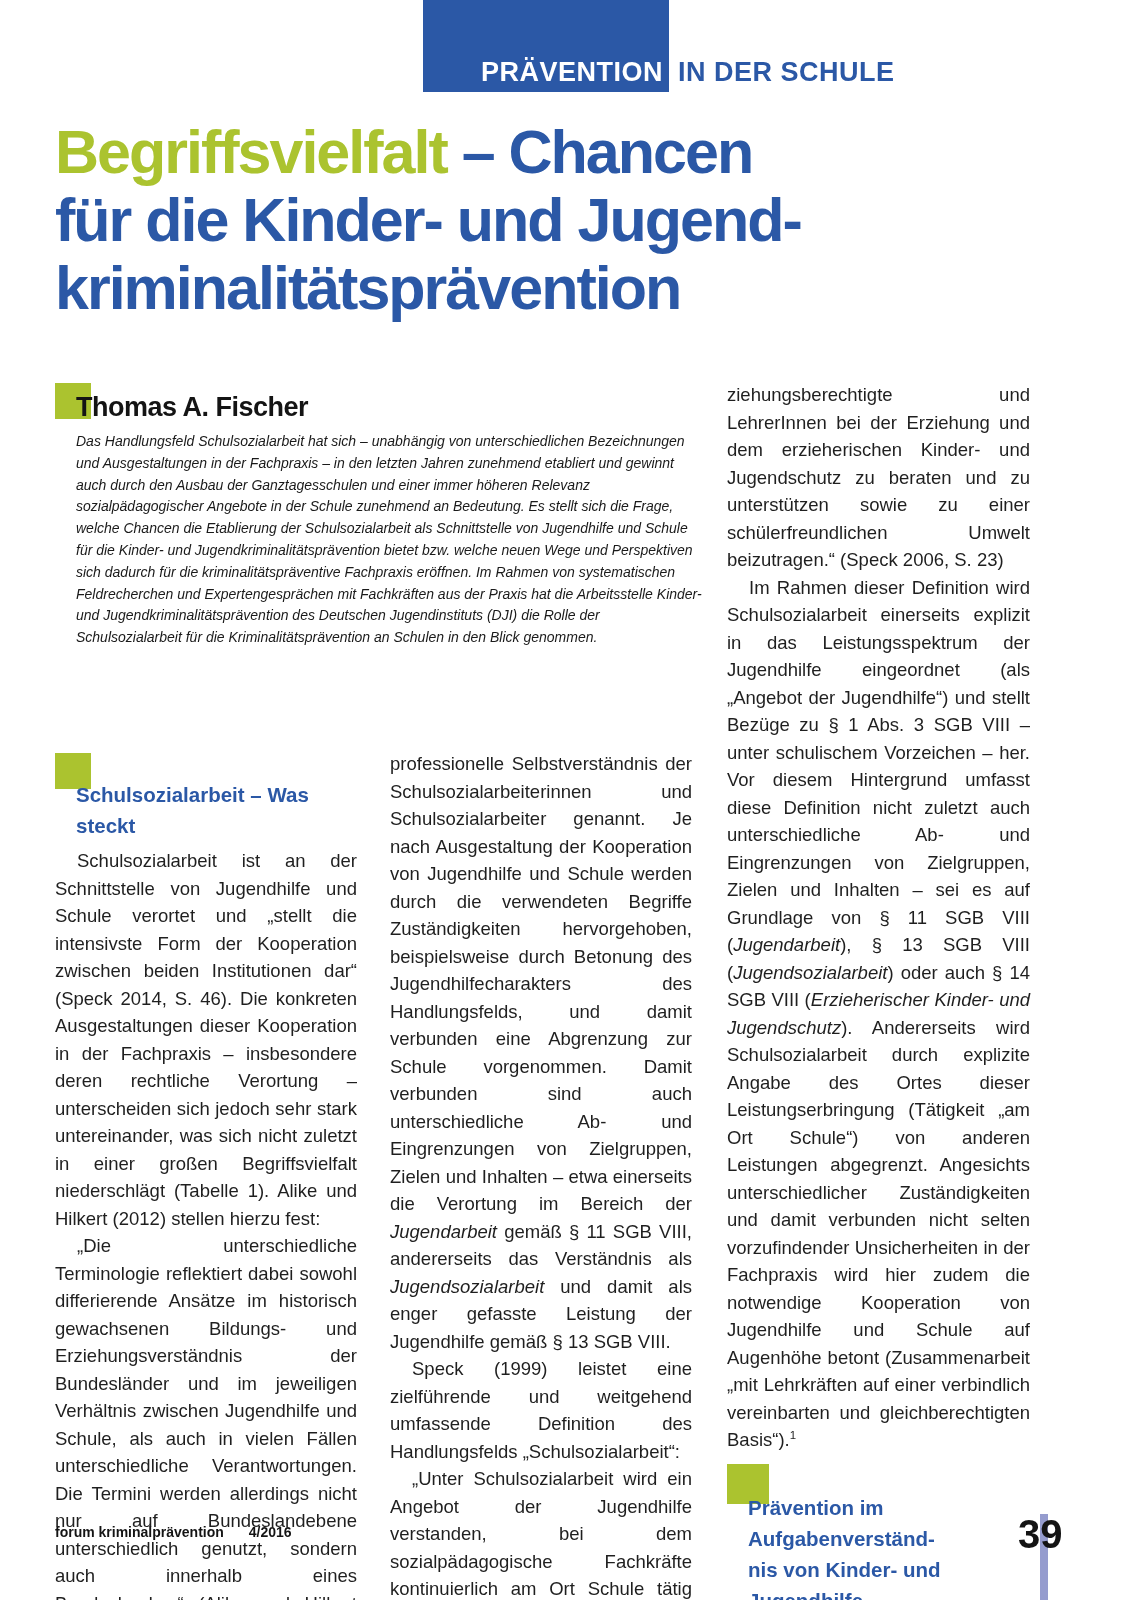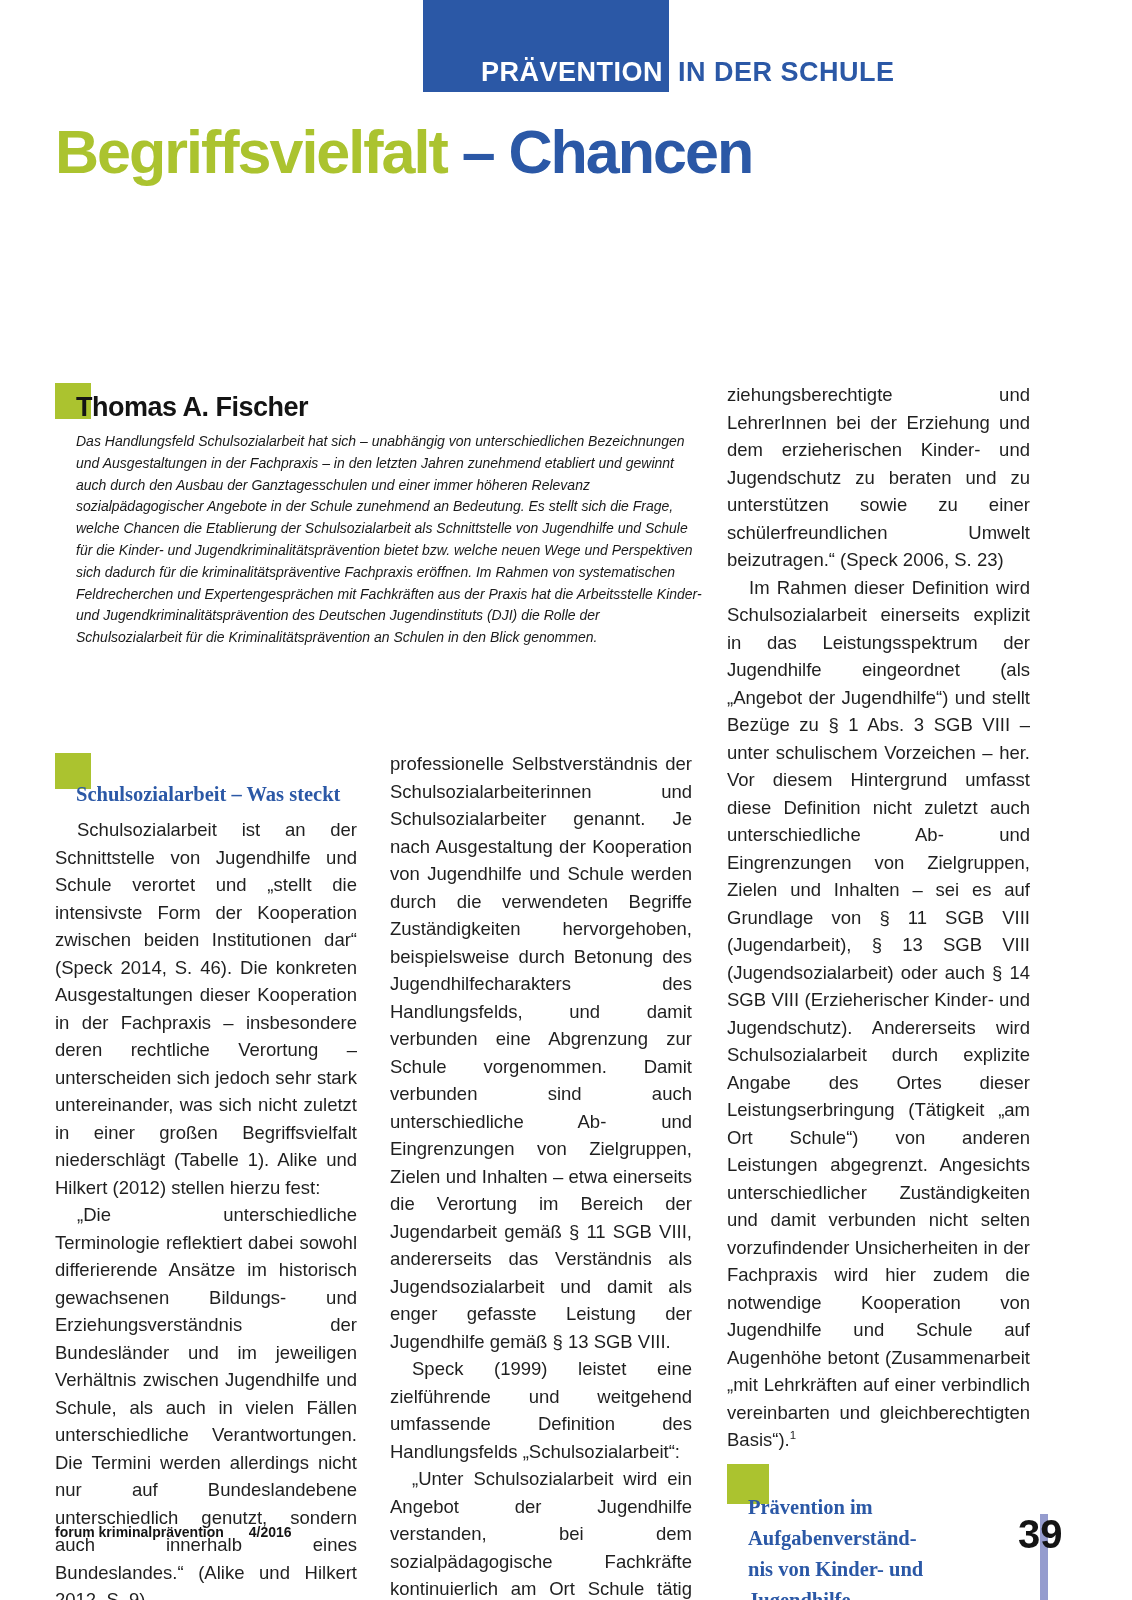--- a/index.html
+++ b/index.html
@@ -23,49 +23,51 @@
   .author-sq{position:absolute;left:55px;top:383px;width:36px;height:36px;background:#abc32f;}
   .author{position:absolute;left:76px;top:392px;font-size:27px;font-weight:bold;color:#141414;letter-spacing:-0.5px;}
   .abstract{
     position:absolute;left:76px;top:431px;width:630px;
     font-style:italic;font-size:14px;line-height:21.8px;color:#1a1a1a;text-align:left;
   }
   
   .col{position:absolute;font-size:18.5px;line-height:27.5px;text-align:justify;color:#1f1f1f;}
   .col p{margin:0;}
   .col p.ind{text-indent:22px;}
-  .col-heading{position:relative;padding:26px 0 0 21px;margin-bottom:6px;font-family:Liberation Serif, serif;}
+  .col-heading{position:relative;padding:26px 0 0 21px;margin-bottom:6px;}
   .col-heading .sq{position:absolute;left:0;top:0;width:36px;height:36px;background:#abc32f;}
   .col-heading.big .sq{width:42px;height:40px;}
   .col-heading div{position:relative;color:#2b58a6;font-weight:bold;font-size:20.5px;line-height:31px;text-align:left;}
   #col1{left:55px;top:753px;width:302px;}
   #col2{left:390px;top:750px;width:302px;}
   #col3{left:727px;top:381px;width:303px;}
   #col3 .col-heading{margin-top:10px;margin-bottom:4px;padding-top:28px;}
-  .it{}
+  .it{font-style:italic;}
   sup{font-size:0.62em;vertical-align:super;line-height:0;}
   
   .footer-left{position:absolute;left:55px;top:1524px;display:flex;gap:25px;font-weight:bold;font-size:14px;color:#141414;}
   .page-bar{position:absolute;left:1040px;top:1514px;width:8px;height:86px;background:#959cce;}
   .page-number{position:absolute;left:1018px;top:1512px;font-weight:bold;font-size:40px;color:#141414;}
 </style>
 </head>
 <body>
 
 <div class="page">
 
   <div class="kicker">
     <div class="kicker-box">
       <span>PRÄVENTION</span>
     </div>
     <div class="kicker-rest">IN DER SCHULE</div>
   </div>
 
   <div class="title">
     <div><span class="t-green">Begriffsvielfalt</span><span class="t-blue"> – Chancen</span></div>
+    <div class="t-blue">für die Kinder- und Jugend-</div>
+    <div class="t-blue">kriminalitätsprävention</div>
   </div>
 
   <div class="author-sq"></div>
   <div class="author">Thomas A. Fischer</div>
 
   <div class="abstract">Das Handlungsfeld Schulsozialarbeit hat sich – unabhängig von unterschiedlichen Bezeichnungen und Ausgestaltungen in der Fachpraxis – in den letzten Jahren zunehmend etabliert und gewinnt auch durch den Ausbau der Ganztagesschulen und einer immer höheren Relevanz sozialpädagogischer Angebote in der Schule zunehmend an Bedeutung. Es stellt sich die Frage, welche Chancen die Etablierung der Schulsozialarbeit als Schnittstelle von Jugendhilfe und Schule für die Kinder- und Jugendkriminalitätsprävention bietet bzw. welche neuen Wege und Perspektiven sich dadurch für die kriminalitätspräventive Fachpraxis eröffnen. Im Rahmen von systematischen Feldrecherchen und Expertengesprächen mit Fachkräften aus der Praxis hat die Arbeitsstelle Kinder- und Jugendkriminalitätsprävention des Deutschen Jugendinstituts (DJI) die Rolle der Schulsozialarbeit für die Kriminalitätsprävention an Schulen in den Blick genommen.</div>
 
   <div class="col" id="col1">
     <div class="col-heading">
       <div class="sq"></div>

